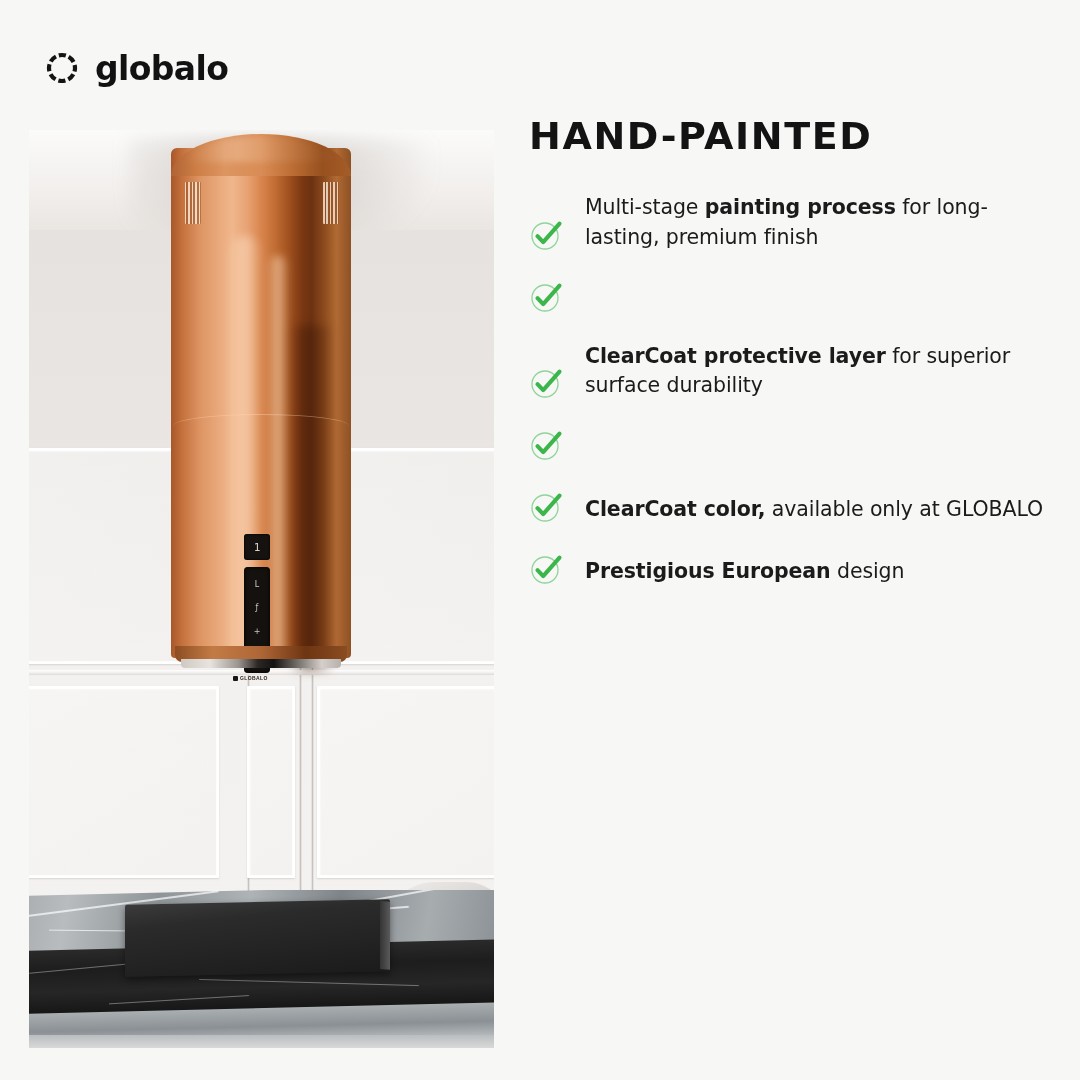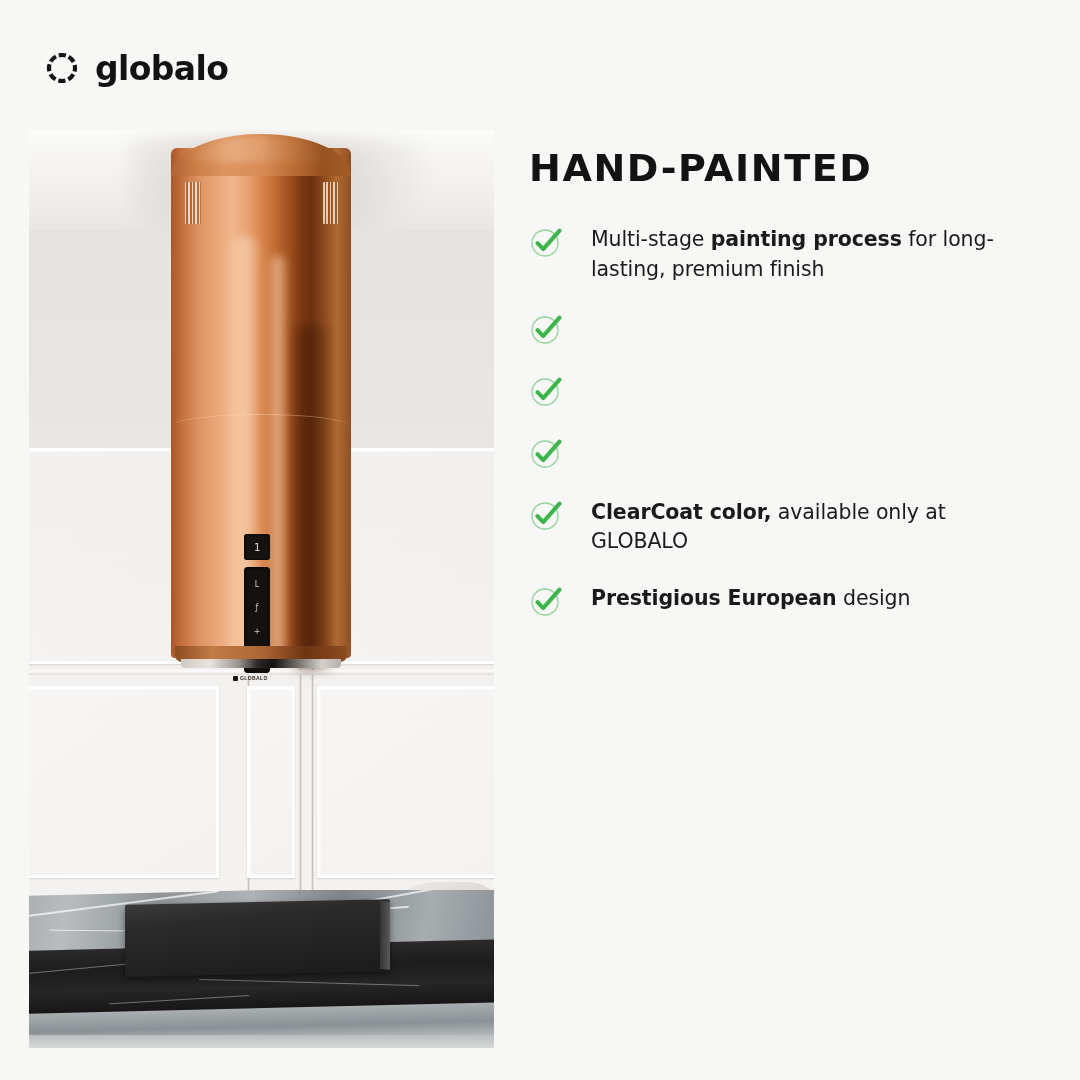--- a/index.html
+++ b/index.html
@@ -254,21 +254,21 @@
   }
   .floor {
     position: absolute; left: 0; top: 905px; width: 100%; height: 20px;
     background: linear-gradient(180deg, #b9bdbf, #e9e8e7);
   }
 
   
   .content {
     position: absolute;
     left: 529px;
-    top: 144px;
+    top: 112px;
     width: 516px;
   }
 
   .headline {
     font-family: "DejaVu Sans", sans-serif;
     font-size: 38px;
     font-weight: 700;
     letter-spacing: 1.6px;
     line-height: 1.30;
     color: #131313;
@@ -277,22 +277,22 @@
   }
   .headline-line { display: block; white-space: nowrap; }
 
   .feature-list {
     list-style: none;
     margin: 0;
     padding: 0;
   }
   .feature-item {
     display: flex;
-    align-items: flex-start;
-    gap: 28px;
+    align-items: flex-end;
+    gap: 22px;
     margin-bottom: 28px;
   }
   .feature-item:last-child { margin-bottom: 0; margin-top: 16px; }
 
   .check-icon {
     flex: 0 0 34px;
     width: 34px;
     height: 34px;
     display: block;
   }
@@ -420,20 +420,21 @@
           </svg>
         </span>
       </li>
       <li class="feature-item">
         <span>
           <svg class="check-icon" viewBox="0 0 34 34" aria-hidden="true">
             <circle cx="16" cy="18" r="13" fill="none" stroke="#8fd49a" stroke-width="1.3"></circle>
             <path d="M8.5 18.2 L14.2 24.1 L30.5 5.6" fill="none" stroke="#3cb54a" stroke-width="4.1" stroke-linecap="round" stroke-linejoin="round"></path>
           </svg>
         </span>
+        <p class="feature-text"><b>ClearCoat protective layer</b><span> for superior surface durability</span></p>
       </li>
       <li class="feature-item">
         <span>
           <svg class="check-icon" viewBox="0 0 34 34" aria-hidden="true">
             <circle cx="16" cy="18" r="13" fill="none" stroke="#8fd49a" stroke-width="1.3"></circle>
             <path d="M8.5 18.2 L14.2 24.1 L30.5 5.6" fill="none" stroke="#3cb54a" stroke-width="4.1" stroke-linecap="round" stroke-linejoin="round"></path>
           </svg>
         </span>
       </li>
       <li class="feature-item">

